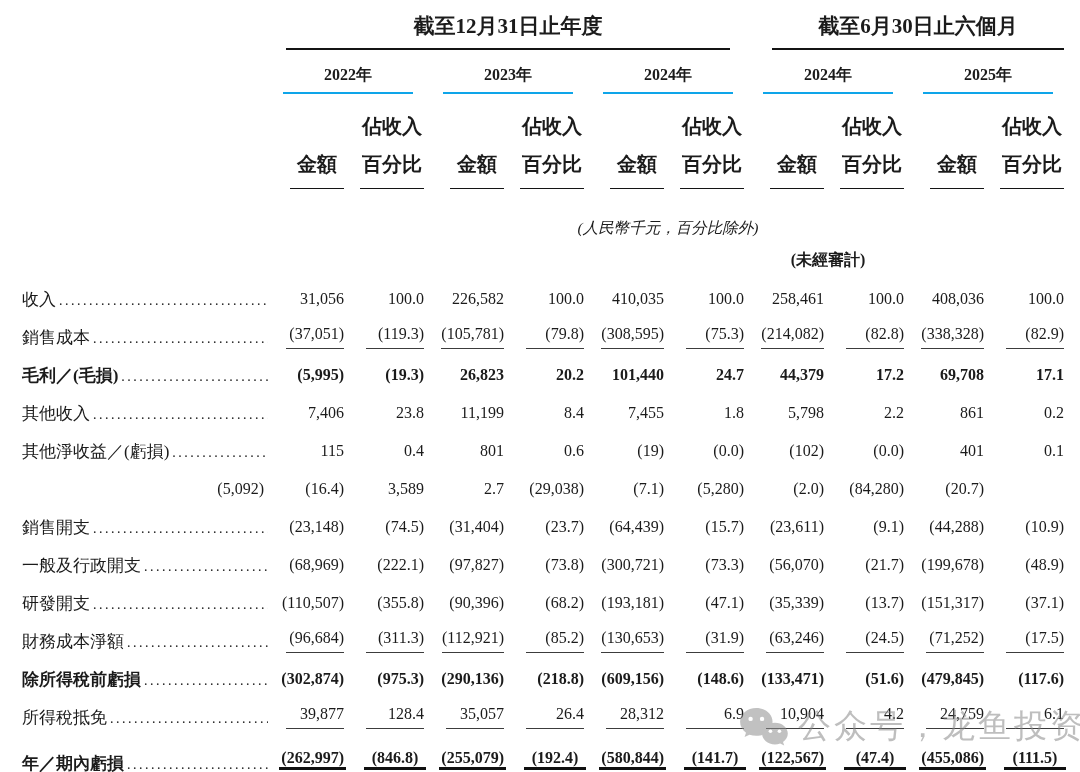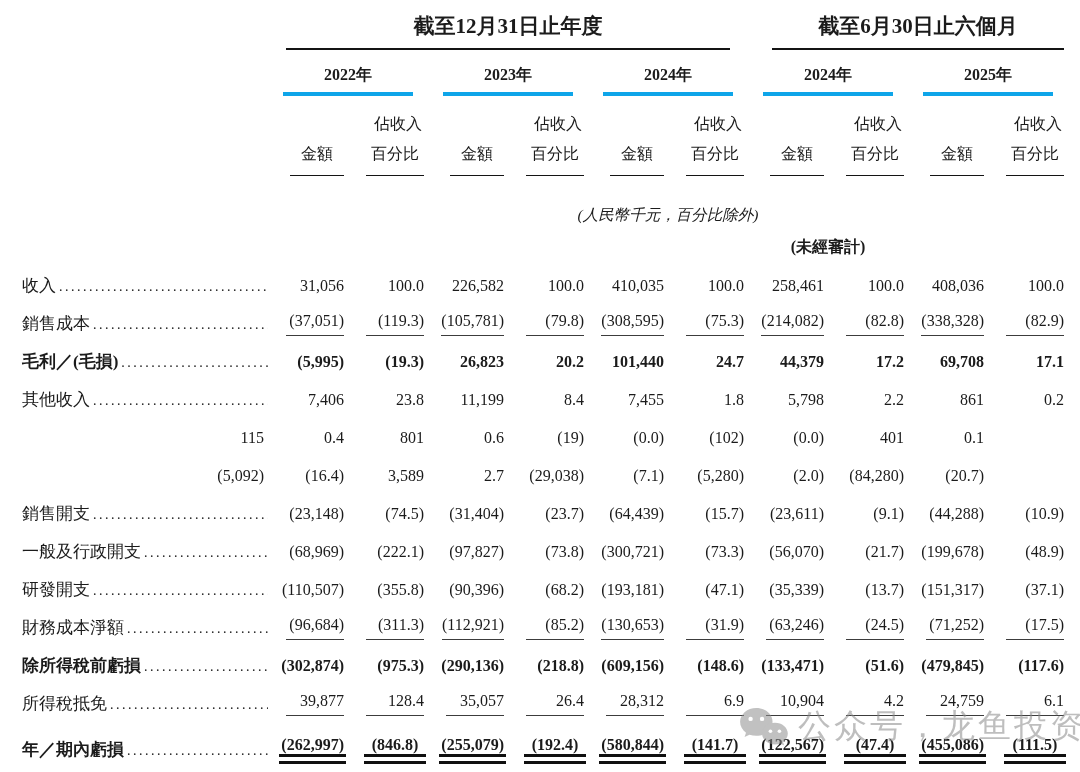--- a/index.html
+++ b/index.html
@@ -12,28 +12,28 @@
   
   .sec-row{margin-top:12px;}
   .sec{ text-align:center;font-weight:bold;font-size:21px;padding-bottom:8px;
         border-bottom:2.5px solid #141414;}
   .sec-1{grid-column:2 / span 6;margin:0 18px 0 18px;}
   .sec-2{grid-column:8 / span 4;margin:0 4px 0 24px;}
 
   
   .year-row{margin-top:15px;}
   .yr{text-align:center;font-weight:bold;font-size:16px;padding-bottom:6px;
-      border-bottom:4px solid #0ea5e9;margin:0 15px;}
+      border-bottom:2px solid #0ea5e9;margin:0 15px;}
   .yr-0{grid-column:2 / span 2}.yr-1{grid-column:4 / span 2}.yr-2{grid-column:6 / span 2}
   .yr-3{grid-column:8 / span 2}.yr-4{grid-column:10 / span 2}
 
   
   .sub-row{margin-top:13px;}
   .sub{display:flex;flex-direction:column;justify-content:flex-end;align-items:flex-end;
-       font-weight:normal;font-size:16px;line-height:1.9;padding-right:4px;}
+       font-weight:bold;font-size:20px;line-height:1.9;padding-right:4px;}
   .sub .top{padding:0 2px;}
   .sub .u{border-bottom:1.5px solid #141414;padding:0 2px 5px;text-align:center;}
   .sub .u-amt{min-width:50px;}
   .sub .u-pct{min-width:54px;}
 
   
   .note-row{margin-top:29px;}
   .unit-note{grid-column:2 / 12;text-align:center;font-style:italic;font-size:15.5px;}
   .unaud-row{margin-top:11px;}
   .unaud{grid-column:8 / span 2;text-align:center;font-size:16px;font-weight:bold;}
@@ -183,20 +183,24 @@
         <div class="num"><span class="v">11,199</span></div>
         <div class="num"><span class="v">8.4</span></div>
         <div class="num"><span class="v">7,455</span></div>
         <div class="num"><span class="v">1.8</span></div>
         <div class="num"><span class="v">5,798</span></div>
         <div class="num"><span class="v">2.2</span></div>
         <div class="num"><span class="v">861</span></div>
         <div class="num"><span class="v">0.2</span></div>
       </div>
       <div class="grid data-row">
+        <div class="lbl">
+          <span class="t">其他淨收益／(虧損)</span>
+          <span class="dots"></span>
+        </div>
         <div class="num"><span class="v">115</span></div>
         <div class="num"><span class="v">0.4</span></div>
         <div class="num"><span class="v">801</span></div>
         <div class="num"><span class="v">0.6</span></div>
         <div class="num"><span class="v">(19)</span></div>
         <div class="num"><span class="v">(0.0)</span></div>
         <div class="num"><span class="v">(102)</span></div>
         <div class="num"><span class="v">(0.0)</span></div>
         <div class="num"><span class="v">401</span></div>
         <div class="num"><span class="v">0.1</span></div>

